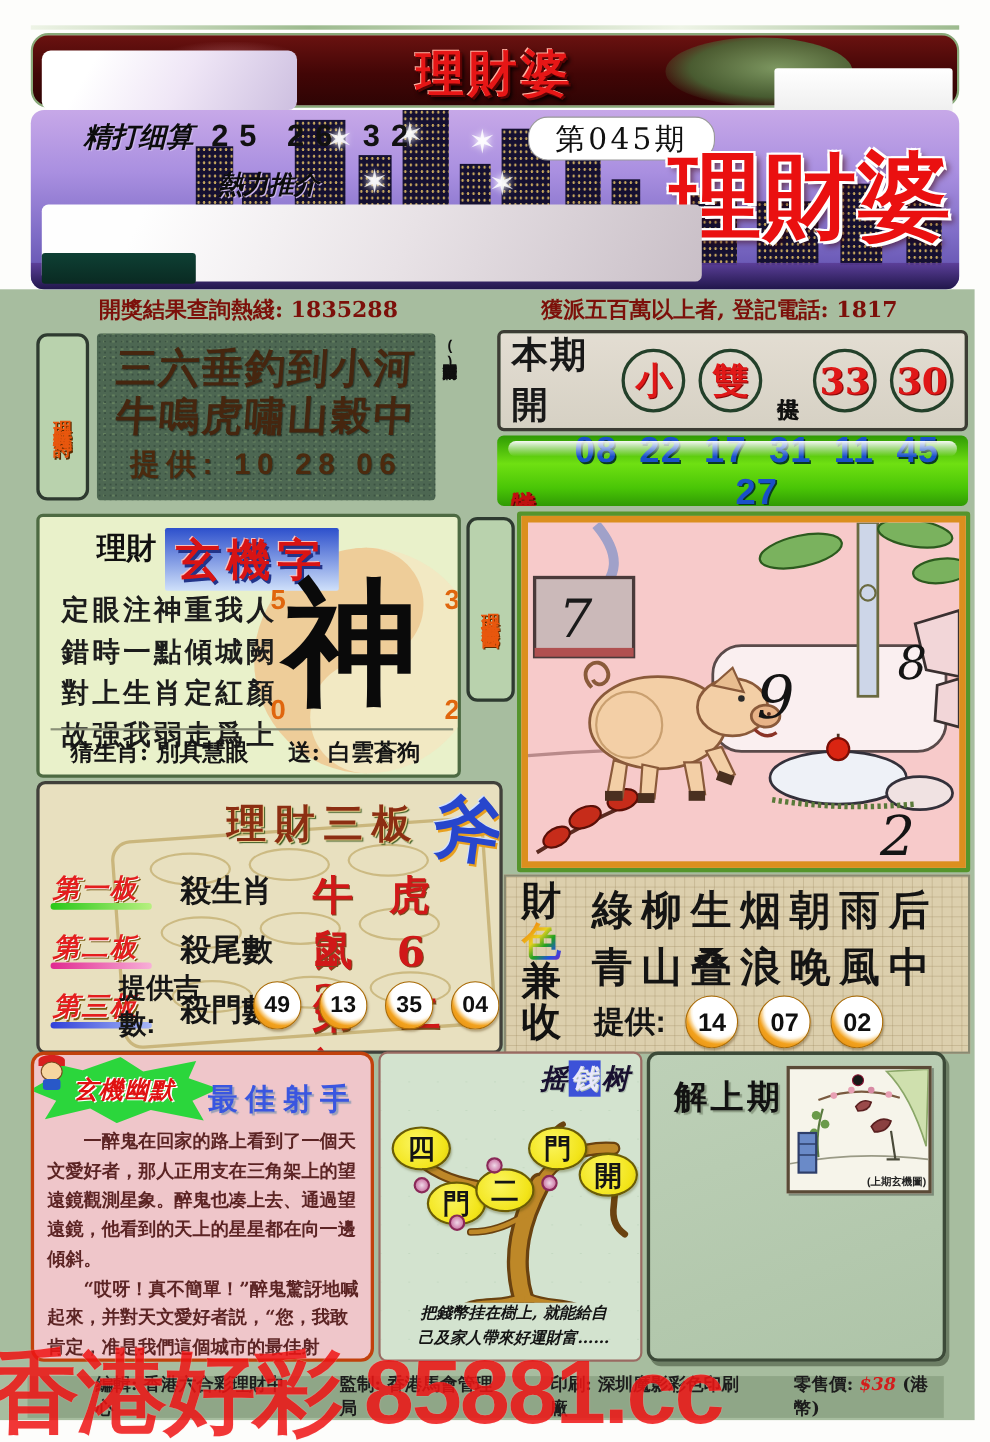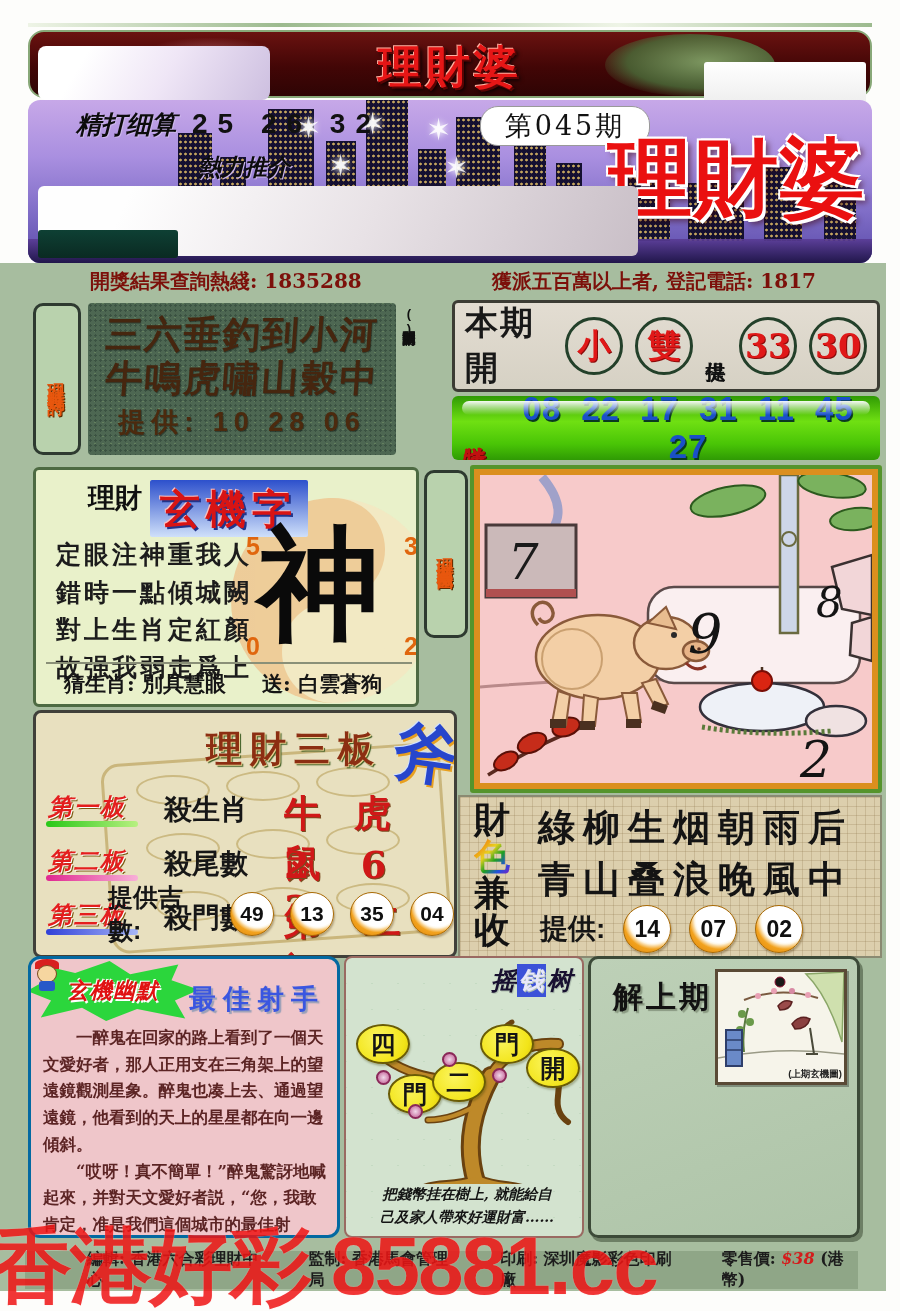--- a/index.html
+++ b/index.html
@@ -94,21 +94,21 @@
 #couplet-vt{position:absolute;left:14px;top:4px;display:flex;flex-direction:column;line-height:1.02}
 #couplet-vt span{font-size:36px;font-weight:900;font-family:"DejaVu Serif",serif;color:#121212}
 #couplet-vt .rainbow{background:linear-gradient(135deg,#e02020,#f09010,#e8d020,#20a020,#2050e0,#8020c0);-webkit-background-clip:text;background-clip:text;color:transparent}
 #couplet-l1{position:absolute;left:78px;top:6px;font-size:37px;font-weight:900;color:#141414;font-family:"DejaVu Serif",serif;letter-spacing:8px}
 #couplet-l2{position:absolute;left:78px;top:58px;font-size:37px;font-weight:900;color:#141414;font-family:"DejaVu Serif",serif;letter-spacing:8px}
 #couplet-prov{position:absolute;left:80px;top:108px;display:flex;align-items:center;gap:18px}
 #couplet-prov .lbl{font-size:28px;font-weight:900;color:#151515}
 #couplet-prov .ball{width:48px;height:48px}
 #couplet-prov .ball span{font-size:23px}
 
-#humor-box{left:28px;top:956px;width:312px;height:282px;background:#efc6ca;border:3px solid #0369a1;border-radius:12px;overflow:hidden}
+#humor-box{left:28px;top:956px;width:312px;height:282px;background:#efc6ca;border:3px solid #c2410c;border-radius:12px;overflow:hidden}
 #humor-burst{position:absolute;left:-4px;top:2px;width:172px;height:60px;background:#2bd63c;clip-path:polygon(0% 50%,11% 32%,7% 6%,28% 20%,48% 0%,60% 22%,88% 6%,84% 32%,100% 48%,86% 66%,92% 96%,64% 80%,46% 100%,32% 78%,8% 94%,14% 66%);display:flex;align-items:center;justify-content:center}
 #humor-burst span{font-size:22px;font-weight:900;font-style:italic;color:#e01212;font-family:"DejaVu Serif",serif;text-shadow:1.5px 1.5px 0 #fff,-1px -1px 0 #fff;letter-spacing:1px}
 #humor-title{position:absolute;left:158px;top:22px;font-size:27px;font-weight:900;color:#3a56e0;letter-spacing:7px;text-shadow:2px 2px 1px #9aa0b8}
 #humor-body{position:absolute;left:12px;top:66px;width:288px;font-size:16.5px;color:#5c2424;line-height:1.62;font-family:"DejaVu Serif",serif;font-weight:700}
 #humor-body p{text-indent:2em;margin:0}
 #mascot{position:absolute;left:2px;top:0px;width:30px;height:34px}
 #mascot .face{position:absolute;left:4px;top:6px;width:20px;height:18px;border-radius:50%;background:#f6d6a0;border:1.5px solid #7a4a20}
 #mascot .hat{position:absolute;left:2px;top:0;width:24px;height:10px;border-radius:50% 50% 0 0;background:#d82020}
 #mascot .body{position:absolute;left:6px;top:22px;width:16px;height:10px;background:#2858c8;border-radius:3px}
 

